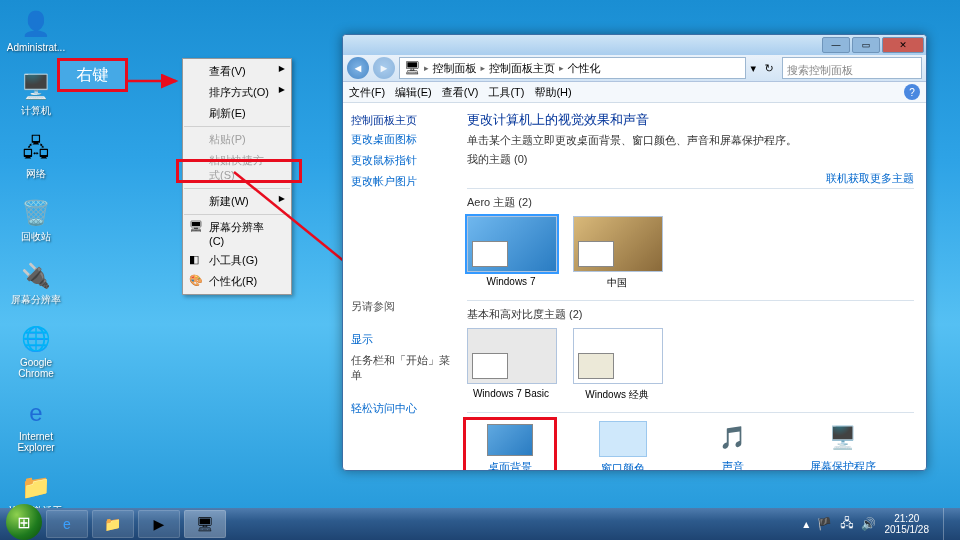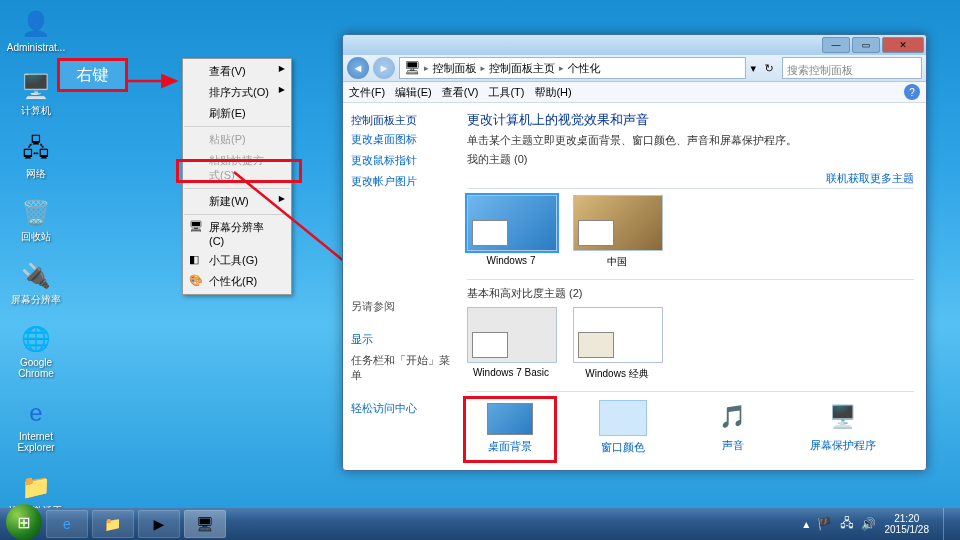--- a/index.html
+++ b/index.html
@@ -185,20 +185,21 @@
         <div class="llink">轻松访问中心</div>
       </div>
     </div>
     <div class="main">
       <h2>更改计算机上的视觉效果和声音</h2>
       <div class="sub">单击某个主题立即更改桌面背景、窗口颜色、声音和屏幕保护程序。</div>
       <div class="section-title">我的主题 (0)</div>
       <span class="more-link">联机获取更多主题</span>
       <div style="clear:both"></div>
       <hr class="thin">
+      <div class="section-title">Aero 主题 (2)</div>
       <div class="themes">
         <div class="theme sel"><div class="tbox">
               <div class="mini"></div>
             </div><span>Windows 7</span></div>
         <div class="theme"><div class="tbox china">
               <div class="mini"></div>
             </div><span>中国</span></div>
       </div>
       <hr class="thin">
       <div class="section-title">基本和高对比度主题 (2)</div>

